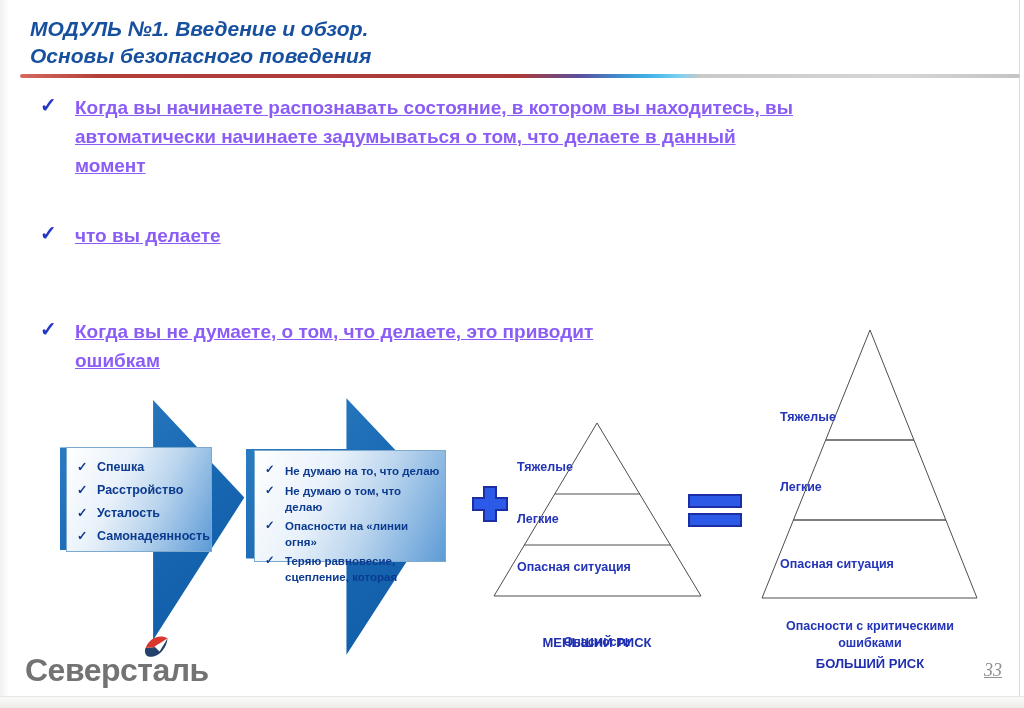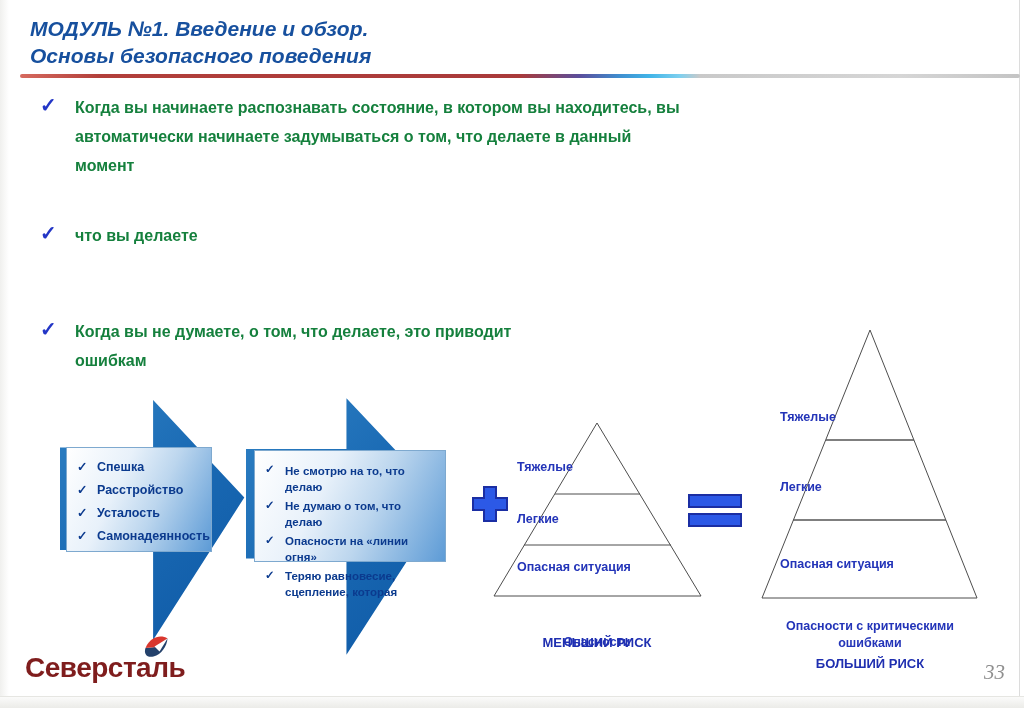--- a/index.html
+++ b/index.html
@@ -19,21 +19,21 @@
            font-size:21px; font-weight:bold; font-style:italic; line-height:27px; }
   .title-rule { position:absolute; left:20px; top:74px; width:1000px; height:4px; border-radius:2px;
            background:linear-gradient(to right,
              #d66a5f 0%, #b23f3a 8%, #a93a3a 50%, #5a4f9d 56%,
              #3f8fd0 60%, #41b5e8 63%, #7fd0ef 66%,
              #c9c9c9 68%, #d6d6d6 88%, #c4c4c4 100%); }
 
   
   .bullet { position:absolute; left:40px; display:flex; }
   .bullet .check { width:35px; flex:0 0 35px; color:#2336c6; font-size:20px; font-weight:bold; }
-  .bullet .btext { color:#15803d; font-size:16px; font-weight:bold; line-height:29px; }
+  .bullet .btext { color:#8b5cf6; font-size:19px; font-weight:bold; line-height:29px;text-decoration:underline; }
   .b1 { top:93px; }  .b2 { top:221px; }  .b3 { top:317px; }
 
   
   .arrow-wrap { position:absolute; }
   .arrow-shape { position:absolute; inset:0;
       background:linear-gradient(135deg,#2f81c4 0%,#1a6ab4 45%,#0d57a4 100%);
       clip-path:polygon(0 21%, 49% 21%, 49% 2%, 97% 41%, 49% 98%, 49% 62%, 0 62%);
       filter:drop-shadow(2px 3px 2px rgba(0,0,0,0.18)); }
   .arrow-box { position:absolute; border:1px solid #7ea9cf;
       background:linear-gradient(115deg,#ffffff 0%,#e8f1fa 35%,#bcd6ee 60%,#5d9bd6 100%);
@@ -55,25 +55,25 @@
 
   
   .pyr { position:absolute; }
   .pyr svg { display:block; }
   .pyr-label { position:absolute; color:#2334b8; font-weight:bold; font-size:12.5px; }
   .caption { position:absolute; text-align:center; color:#2334b8; font-weight:bold; font-size:12.5px; line-height:17px; }
   .risk { position:absolute; text-align:center; color:#1f2fb0; font-weight:bold; font-size:13px; }
 
   
   .logo { position:absolute; left:25px; top:640px; width:170px; height:50px; }
-  .logo-text { position:absolute; left:0; top:12px; color:#7f1d1d; font-size:28px; font-weight:bold;
+  .logo-text { position:absolute; left:0; top:12px; color:#737373; font-size:32px; font-weight:bold;
                letter-spacing:-0.5px; }
   .logo-mark { position:absolute; left:117px; top:-4px; }
   .page-num { position:absolute; left:984px; top:660px; color:#8f8f8f;
-              font-family:"Liberation Serif", serif; font-style:italic; font-size:21px; }
+              font-family:"Liberation Serif", serif; font-style:italic; font-size:18px;text-decoration:underline; }
 </style>
 </head>
 <body>
 
 <div class="slide">
 
   <div class="edge-left"></div>
   <div class="edge-right"></div>
   <div class="edge-bottom"></div>
 
@@ -125,21 +125,21 @@
         <span class="itext">Самонадеянность</span>
       </div>
     </div>
   </div>
 
   <div class="arrow-wrap aw2">
     <div class="arrow-shape"></div>
     <div class="arrow-box">
       <div class="box-item">
         <span class="check">✓</span>
-        <span class="itext">Не смотрю на то, что делаю</span>
+        <span class="itext">Не думаю на то, что делаю</span>
       </div>
       <div class="box-item">
         <span class="check">✓</span>
         <span class="itext">Не думаю о том, что делаю</span>
       </div>
       <div class="box-item">
         <span class="check">✓</span>
         <span class="itext">Опасности на «линии огня»</span>
       </div>
       <div class="box-item">

